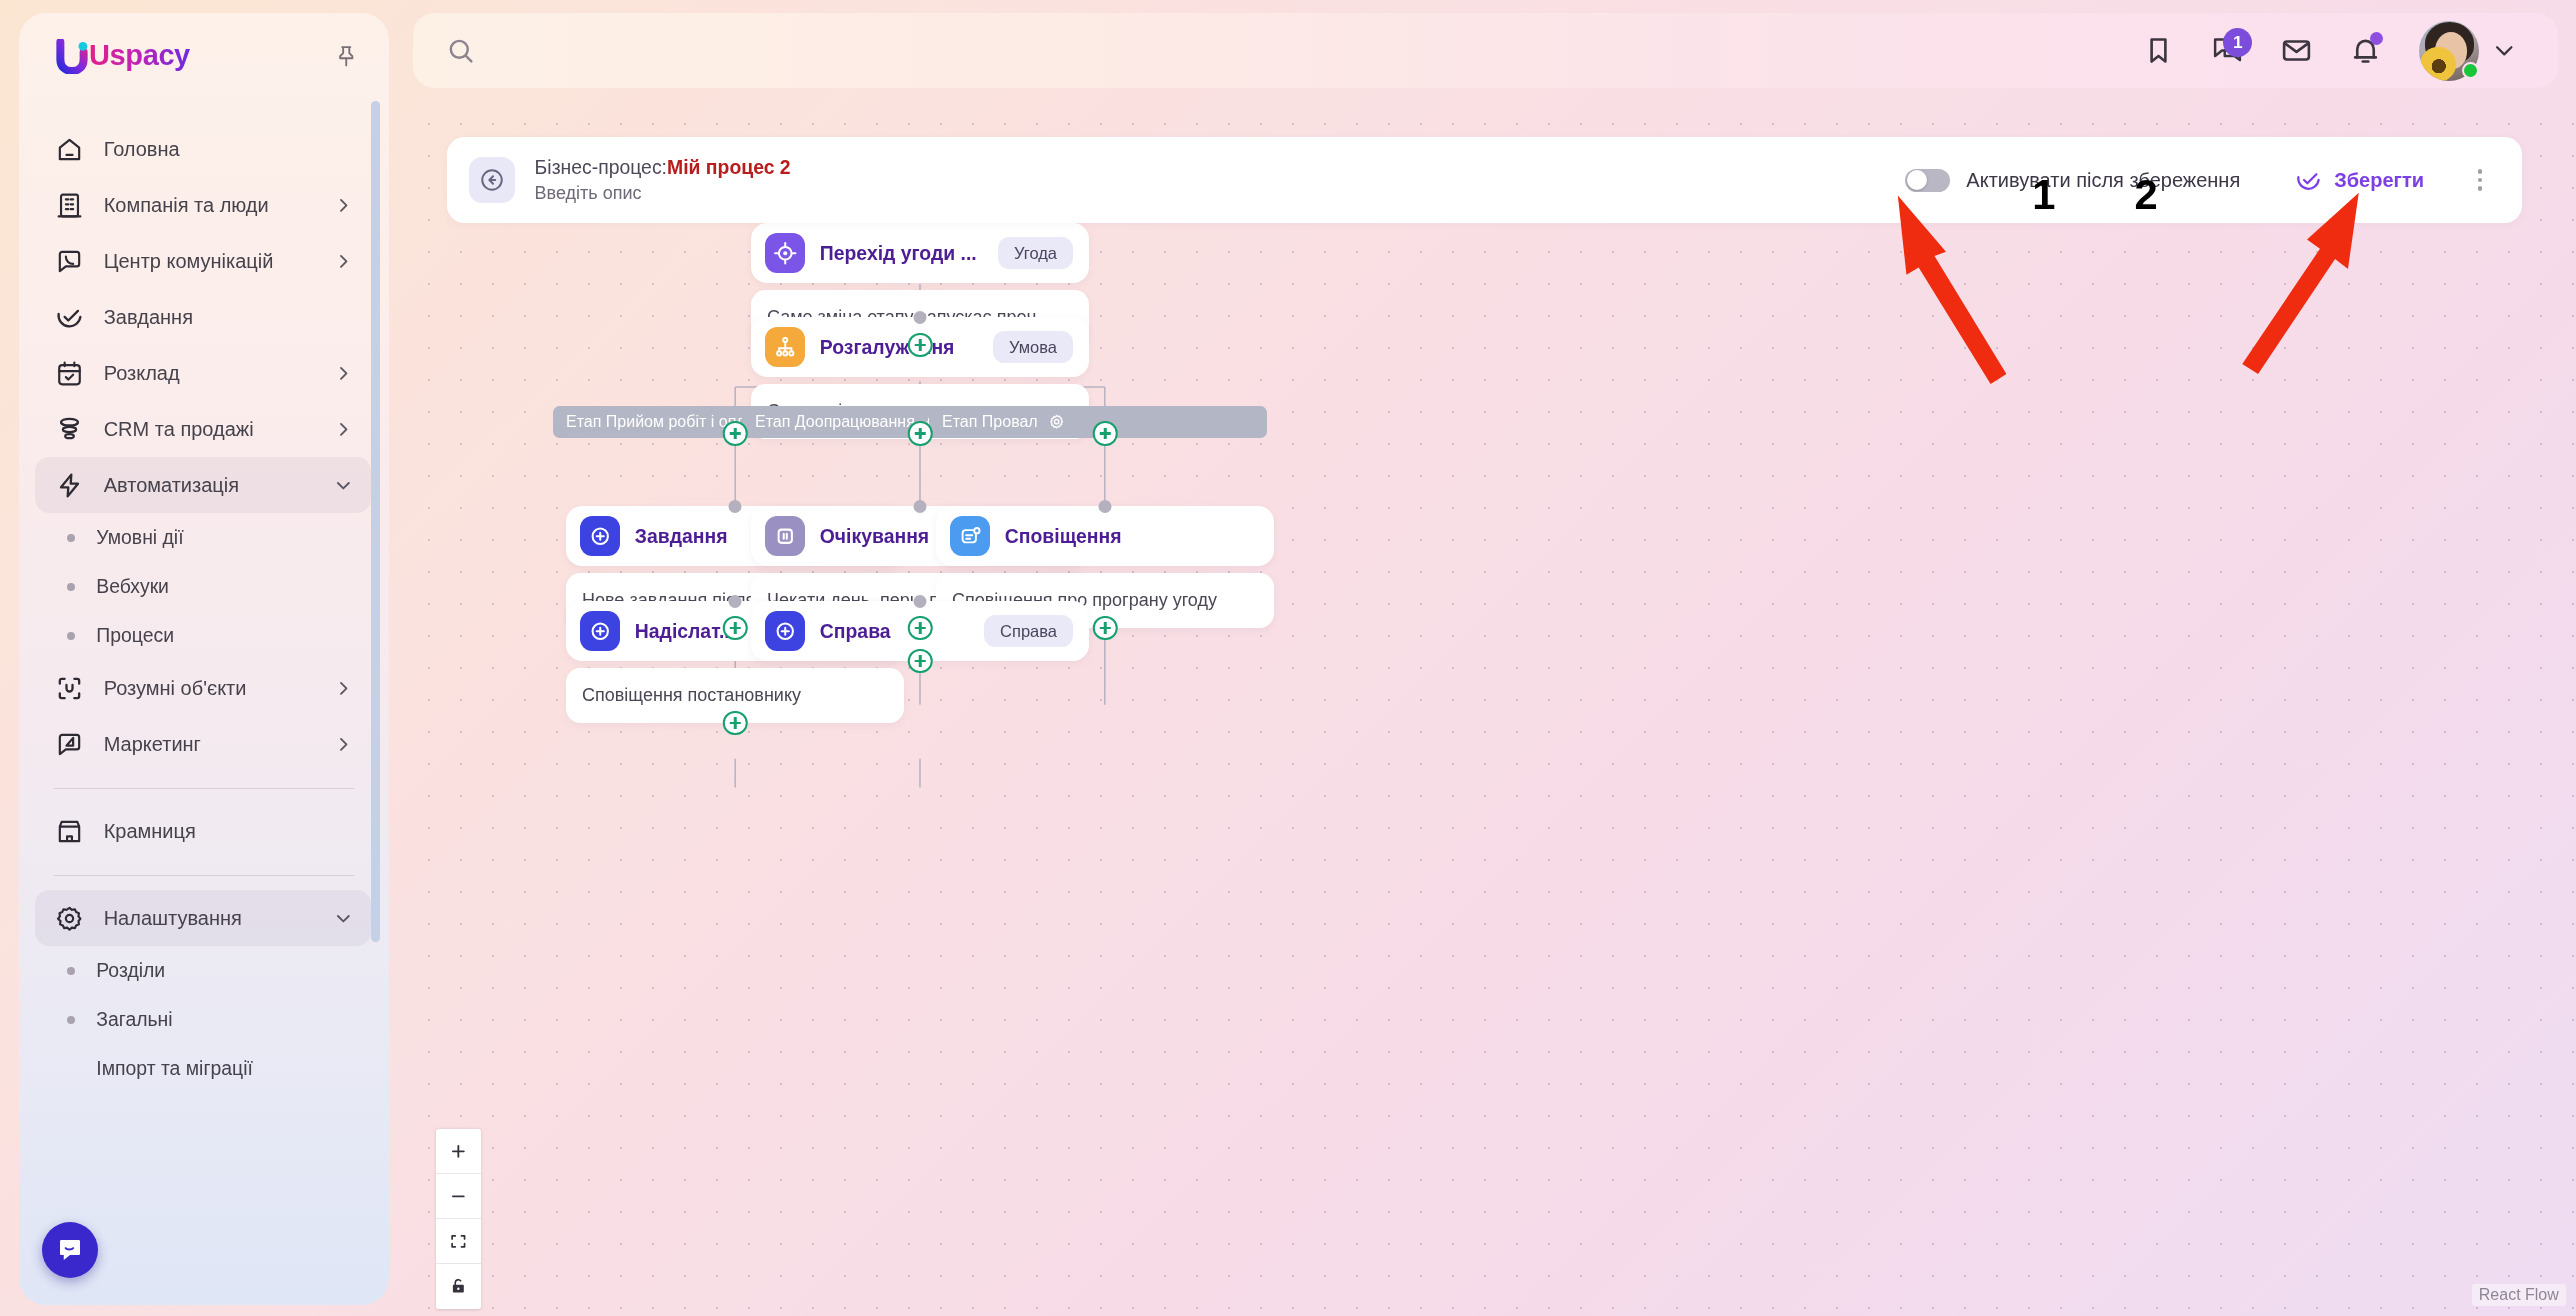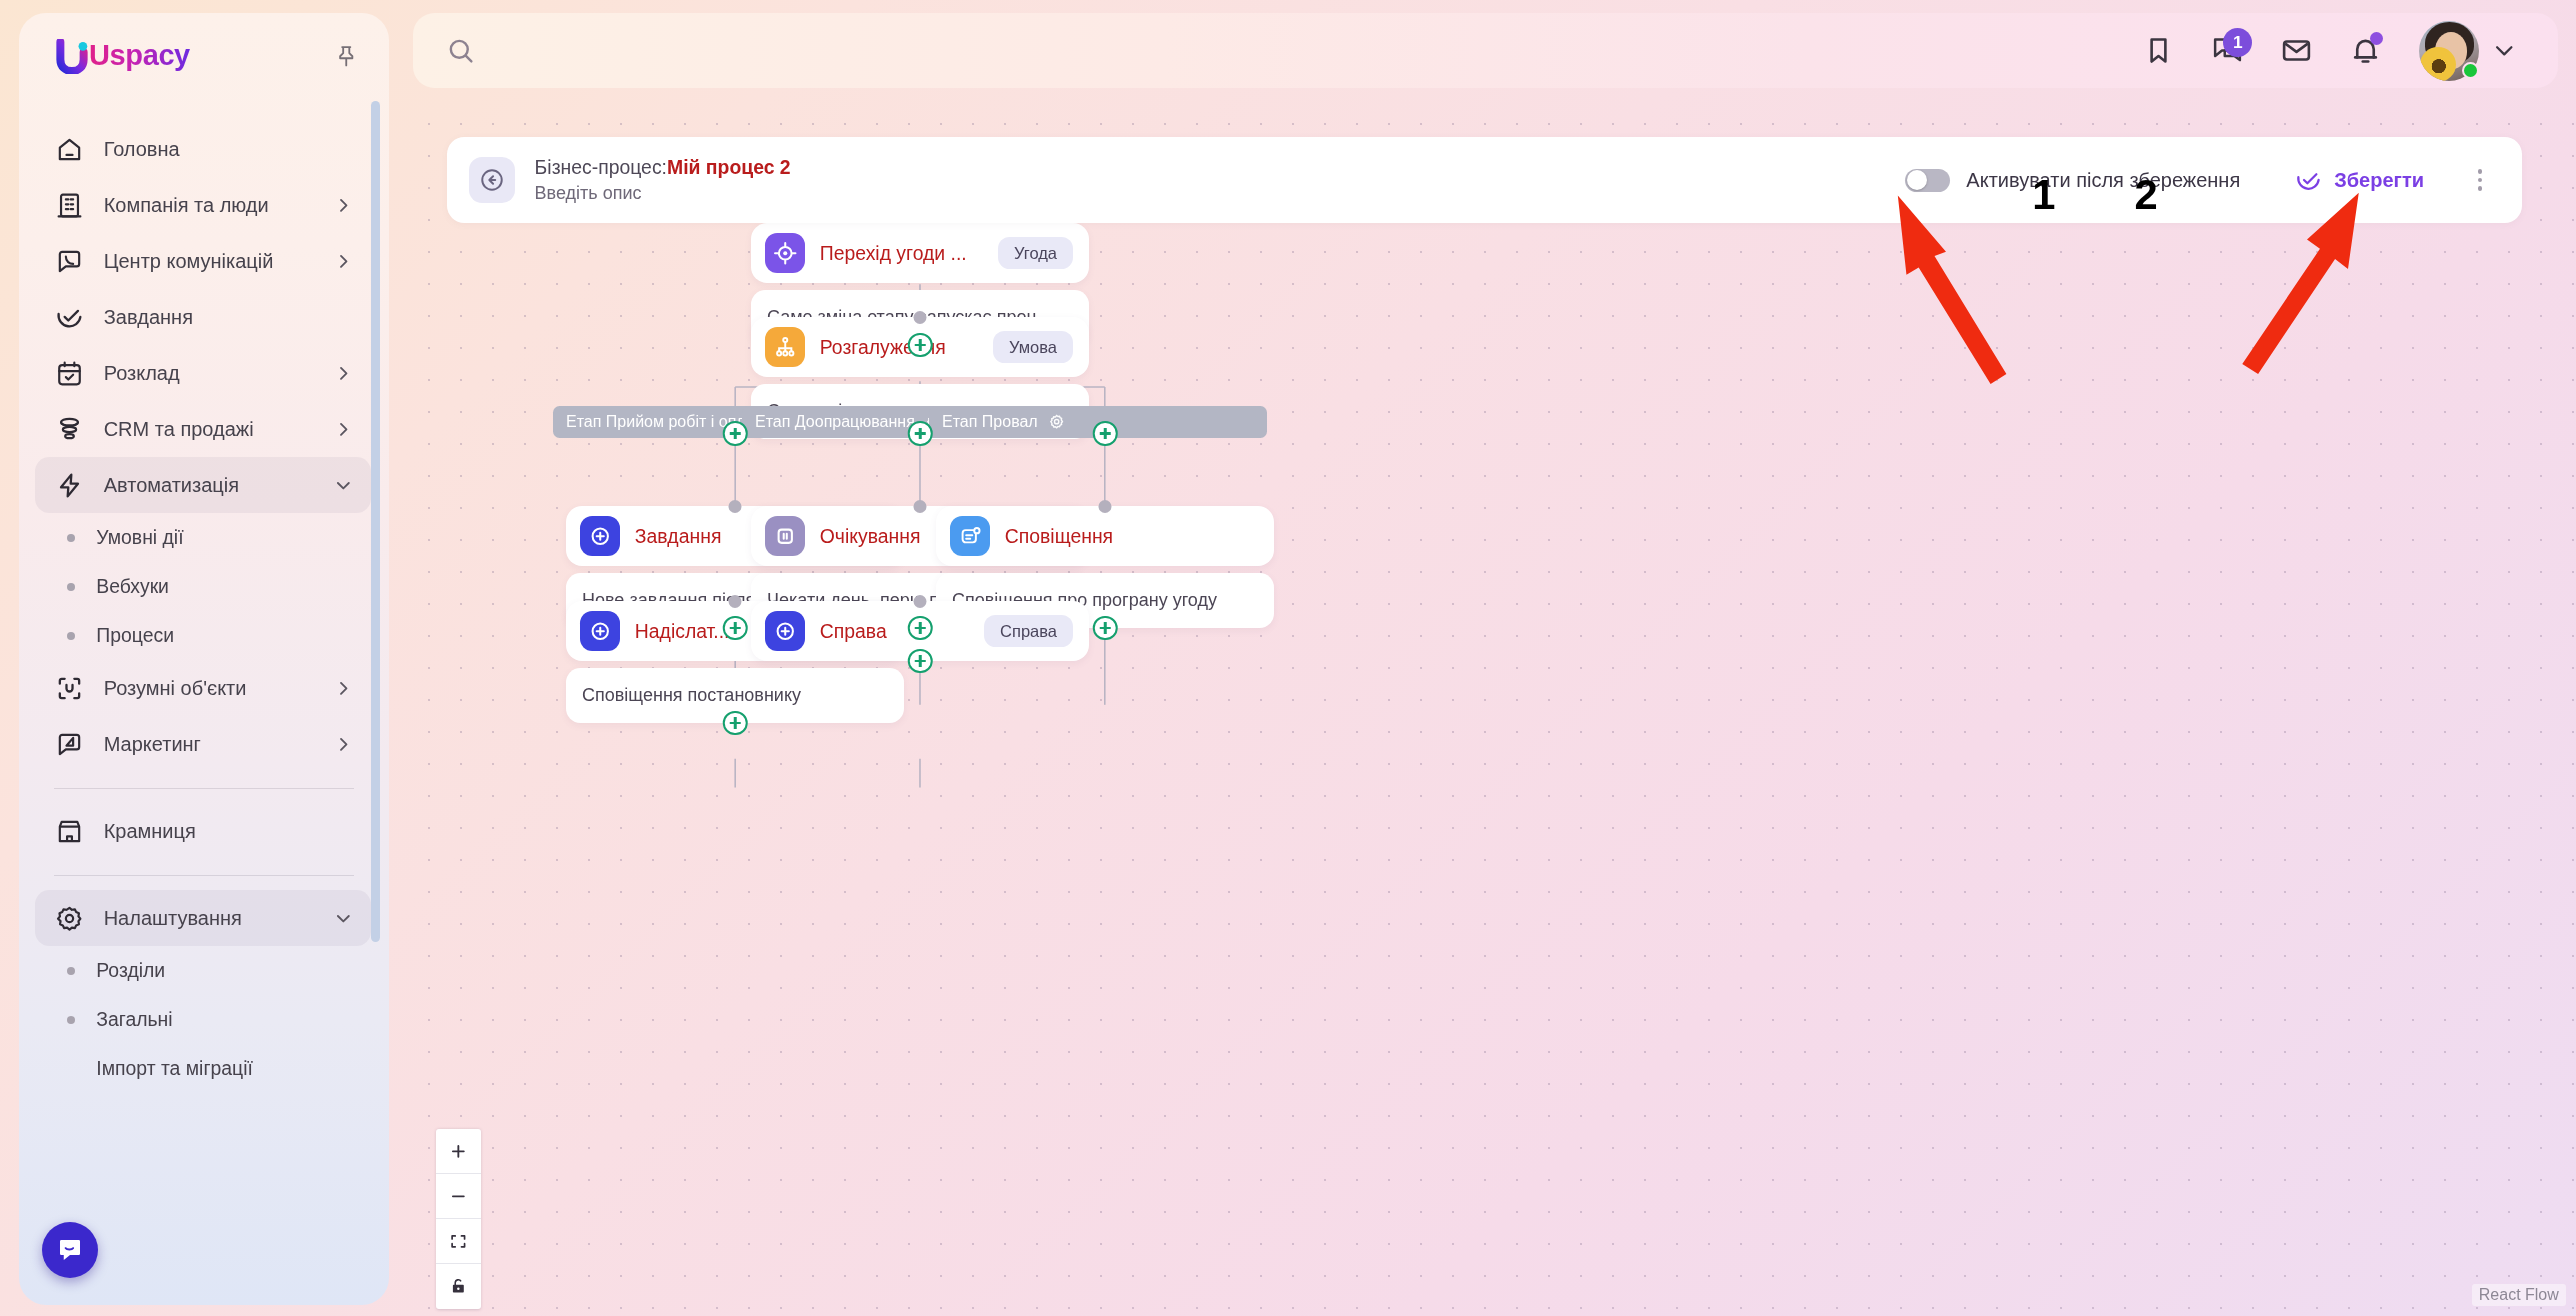--- a/index.html
+++ b/index.html
@@ -202,21 +202,21 @@
     background: #fff; border-radius: 16px; height: 60px;
     display: flex; align-items: center; padding: 0 16px 0 14.4px;
     box-shadow: 0 2.2px 7.2px rgba(110,80,130,0.07);
   }
   .node-ico {
     width: 40px; height: 40px; border-radius: 12.2px; flex: 0 0 40px;
     display: flex; align-items: center; justify-content: center; color: #fff;
   }
   .node-ico svg { width: 24.5px; height: 24.5px; }
   .node-title {
-    margin-left: 14.4px; font-size: 19.4px; font-weight: 400; color: #b91c1c;
+    margin-left: 14.4px; font-size: 19.4px; font-weight: 700; color: #4c1d95;
     white-space: nowrap; overflow: hidden;
   }
   .node-tag {
     margin-left: auto; background: #e9e9f7; color: #4a455c;
     font-size: 16.5px; padding: 6.5px 16px; border-radius: 11.5px; white-space: nowrap;
   }
   .node-body {
     background: #fff; border-radius: 14.4px; margin-top: 7.2px; min-height: 55px;
     display: flex; align-items: center; padding: 0 16px;
     font-size: 18px; color: #4b4554;

